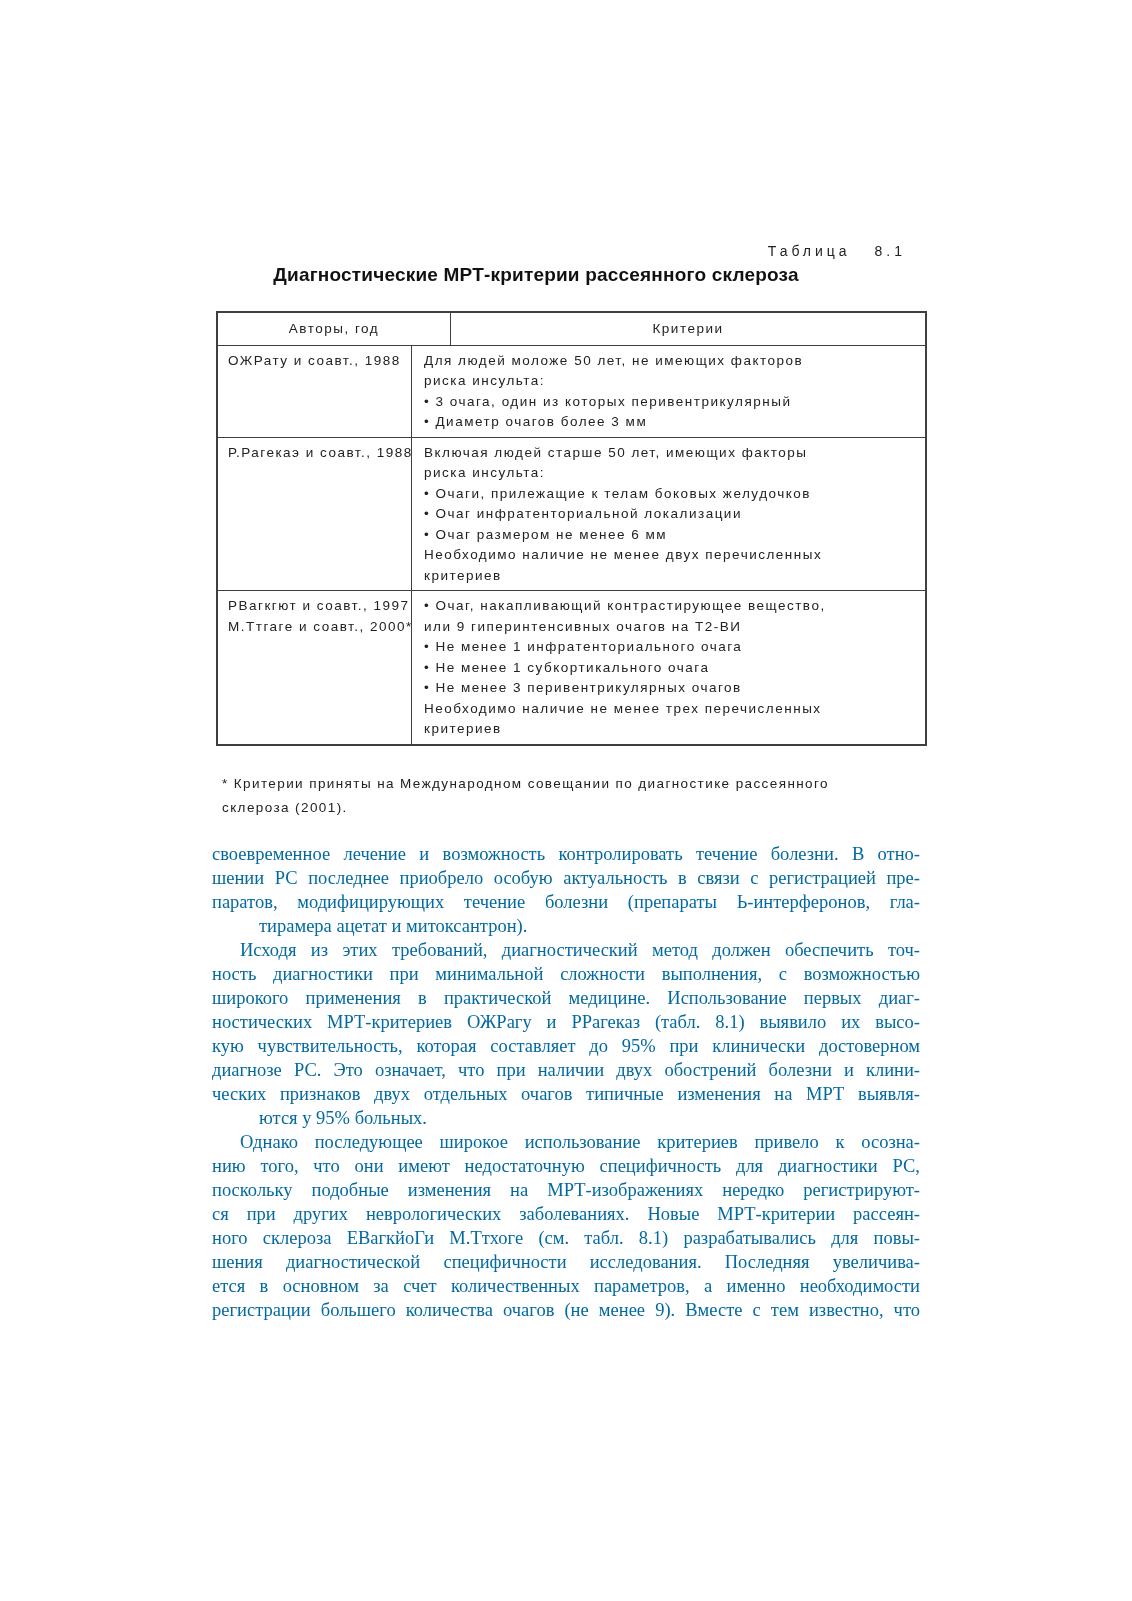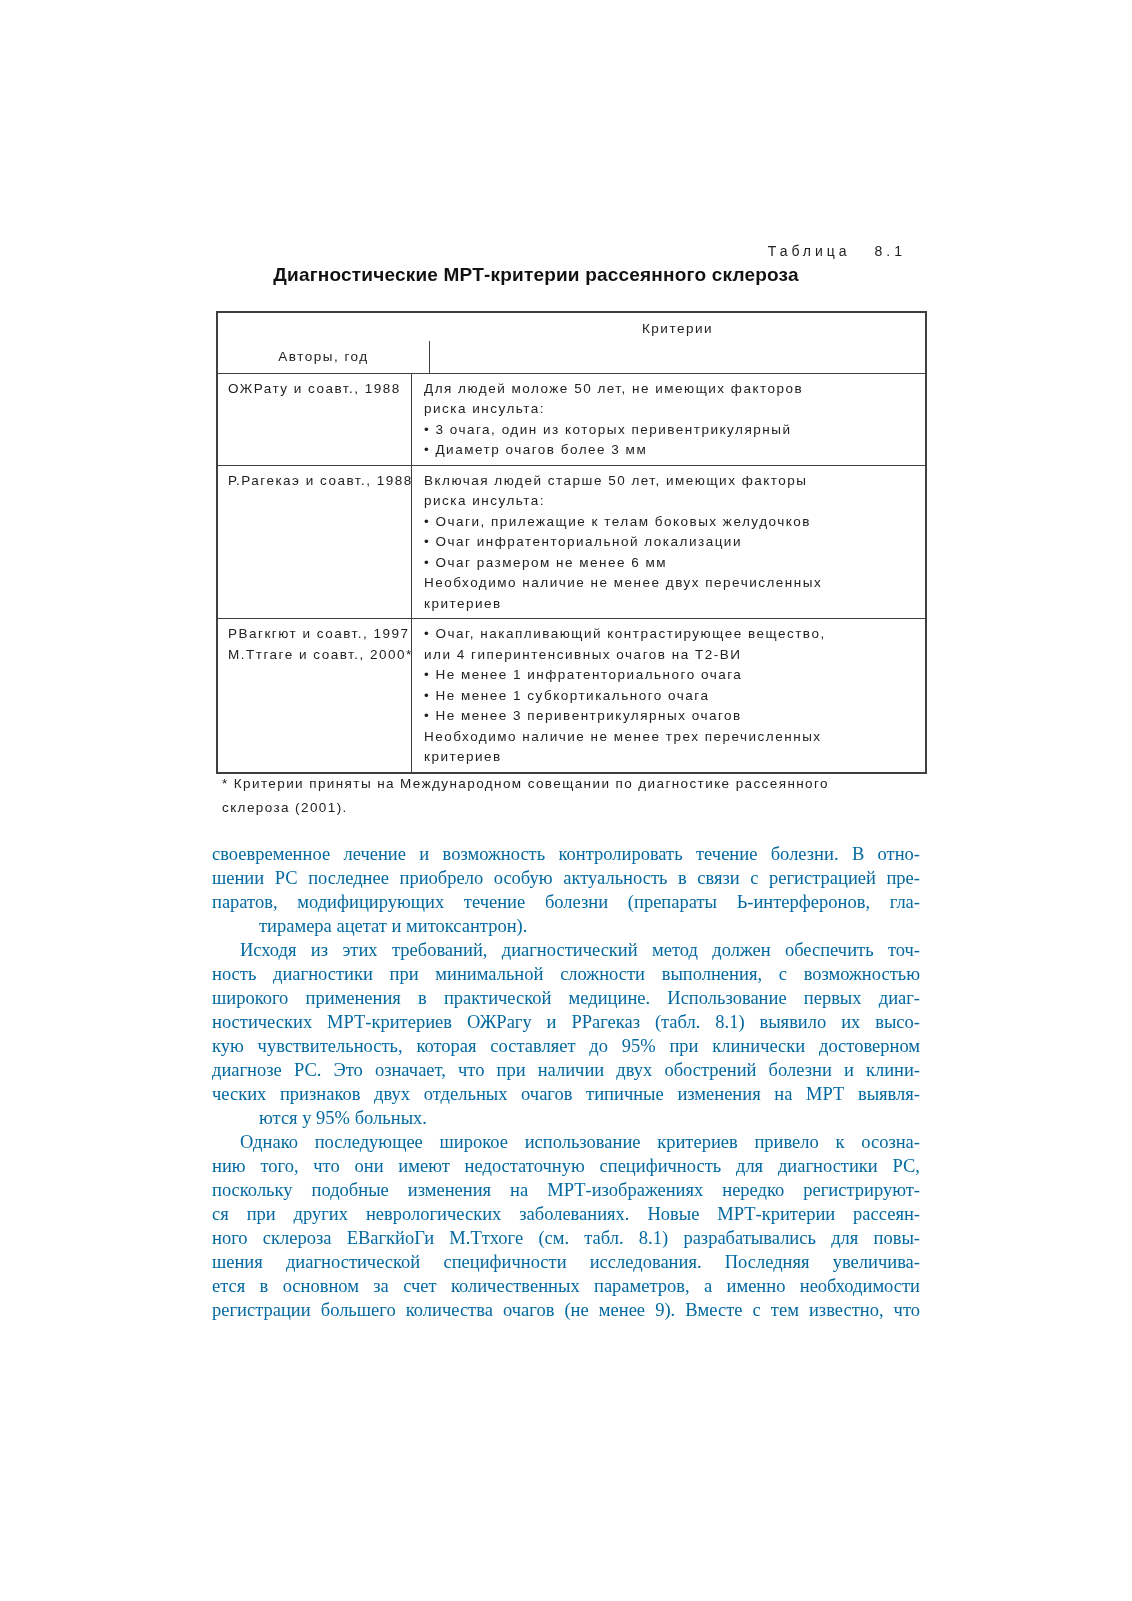--- a/index.html
+++ b/index.html
@@ -17,21 +17,21 @@
   .tbl-title {
     position:absolute; top:264px; left:212px; width:708px; padding-right:60px;
     text-align:center; font-weight:bold; font-size:19px; letter-spacing:0.2px; color:#111;
   }
   .dtable {
     position:absolute; left:216px; top:311px; width:711px;
     border:2px solid #3f3f3f; font-size:13.5px; letter-spacing:1.5px; color:#222;
   }
   .thead { display:flex; border-bottom:1px solid #3f3f3f; }
   .hcell { text-align:center; padding:6px 4px 5px; line-height:20.5px; white-space:nowrap; }
-  .hcell.a { width:212px; flex:none; border-right:1px solid #3f3f3f;margin-top:28px; }
+  .hcell.a { width:233px; flex:none; border-right:1px solid #3f3f3f; }
   .hcell.c { flex:1; }
   .trow { display:flex; }
   .trow + .trow { border-top:1px solid #3f3f3f; }
   .cell { padding:5px 8px 4px 12px; }
   .cell.a { width:194px; flex:none; border-right:1px solid #3f3f3f; padding-left:10px; }
   .cell.c { flex:1; }
   .tline { line-height:20.5px; white-space:nowrap; }
   .footnote {
     position:absolute; left:222px; top:772px; width:700px;
     font-size:13.5px; letter-spacing:1.4px; color:#222;
@@ -86,21 +86,21 @@
       </div>
     </div>
 
     <div class="trow">
       <div class="cell a">
         <div class="tline">РВагкгют и соавт., 1997</div>
         <div class="tline">М.Ттгаге и соавт., 2000*</div>
       </div>
       <div class="cell c">
         <div class="tline">• Очаг, накапливающий контрастирующее вещество,</div>
-        <div class="tline">или 4 гиперинтенсивных очагов на Т2-ВИ</div>
+        <div class="tline">или 9 гиперинтенсивных очагов на Т2-ВИ</div>
         <div class="tline">• Не менее 1 инфратенториального очага</div>
         <div class="tline">• Не менее 1 субкортикального очага</div>
         <div class="tline">• Не менее 3 перивентрикулярных очагов</div>
         <div class="tline">Необходимо наличие не менее трех перечисленных</div>
         <div class="tline">критериев</div>
       </div>
     </div>
   </div>
 
   <div class="footnote">

